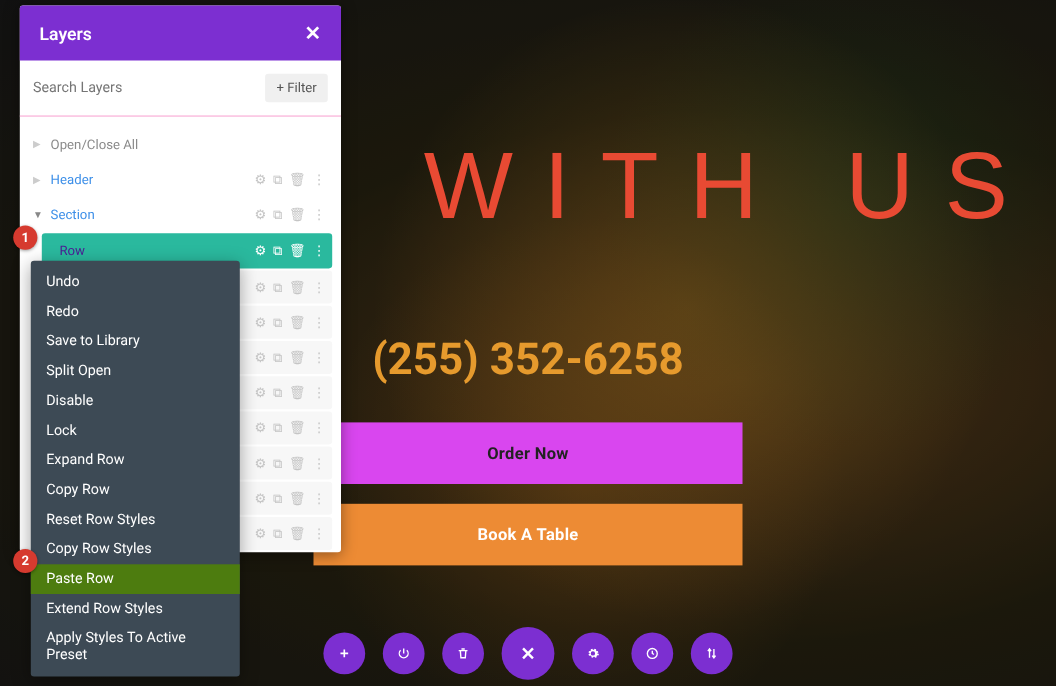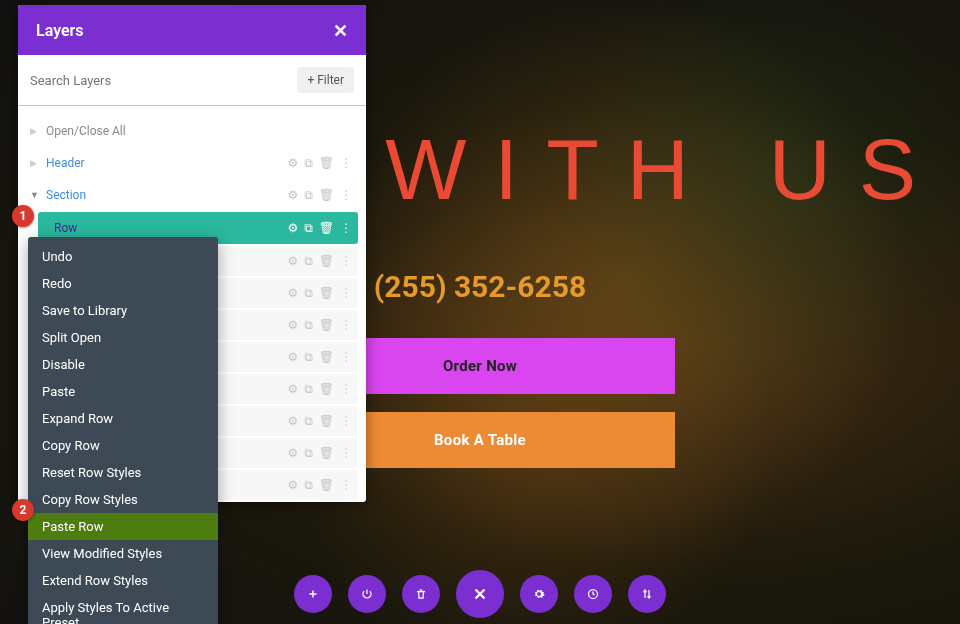--- a/index.html
+++ b/index.html
@@ -22,21 +22,21 @@
 .hero {
   position: absolute; left: 0; right: 0; top: 120px;
   text-align: center; color: #fff;
 }
 .hero-title {
   font-size: 86px; font-weight: 400; letter-spacing: 28px;
   color: #e84a33; text-transform: uppercase;
   font-family: "Helvetica Neue", sans-serif;
 }
 .hero-phone {
-  margin-top: 50px; font-size: 30px; font-weight: 700;
+  margin-top: 84px; font-size: 40px; font-weight: 700;
   color: #e69a2d;
   text-align: center;
 }
 .btn-stack { margin: 34px auto 0; width: 390px; }
 .btn {
   display: block; width: 100%; height: 56px; line-height: 56px;
   font-size: 15px; font-weight: 700; letter-spacing: 0.3px;
   cursor: pointer; border: none; margin-bottom: 18px;
 }
 .btn-white { background: #d946ef; color: #222; }
@@ -49,21 +49,21 @@
 }
 .tb-btn {
   width: 38px; height: 38px; border-radius: 50%;
   background: #7c2fd1; color: #fff; display: flex; align-items: center; justify-content: center;
   cursor: pointer; font-size: 14px;
 }
 .tb-btn.big { width: 48px; height: 48px; font-size: 20px; }
 
 
 .panel {
-  position: absolute; top: 5px; left: 18px; width: 348px;
+  position: absolute; top: 5px; left: 18px; width: 292px;
   background: #fff; border-radius: 3px; box-shadow: 0 2px 14px rgba(0,0,0,0.4);
 }
 .panel-header {
   background: #7c2fd1; color: #fff; height: 50px;
   display: flex; align-items: center; justify-content: space-between;
   padding: 0 18px; font-size: 16px; font-weight: 600;
   border-radius: 3px 3px 0 0;
 }
 .panel-close { cursor: pointer; font-size: 18px; }
 .search-row {
@@ -301,26 +301,25 @@
     </div>
   </div>
 </div>
 
 <div class="context-menu">
   <div class="ctx-item">Undo</div>
   <div class="ctx-item">Redo</div>
   <div class="ctx-item">Save to Library</div>
   <div class="ctx-item">Split Open</div>
   <div class="ctx-item">Disable</div>
-  <div class="ctx-item">Paste</div>
+  <div class="ctx-item">Lock</div>
   <div class="ctx-item">Expand Row</div>
   <div class="ctx-item">Copy Row</div>
   <div class="ctx-item">Reset Row Styles</div>
   <div class="ctx-item">Copy Row Styles</div>
   <div class="ctx-item highlight">Paste Row</div>
-  <div class="ctx-item">View Modified Styles</div>
   <div class="ctx-item">Extend Row Styles</div>
   <div class="ctx-item">Apply Styles To Active Preset</div>
 
 </div>
 
 <div class="badge badge-1">1</div>
 <div class="badge badge-2">2</div>
 
 </body></html>

